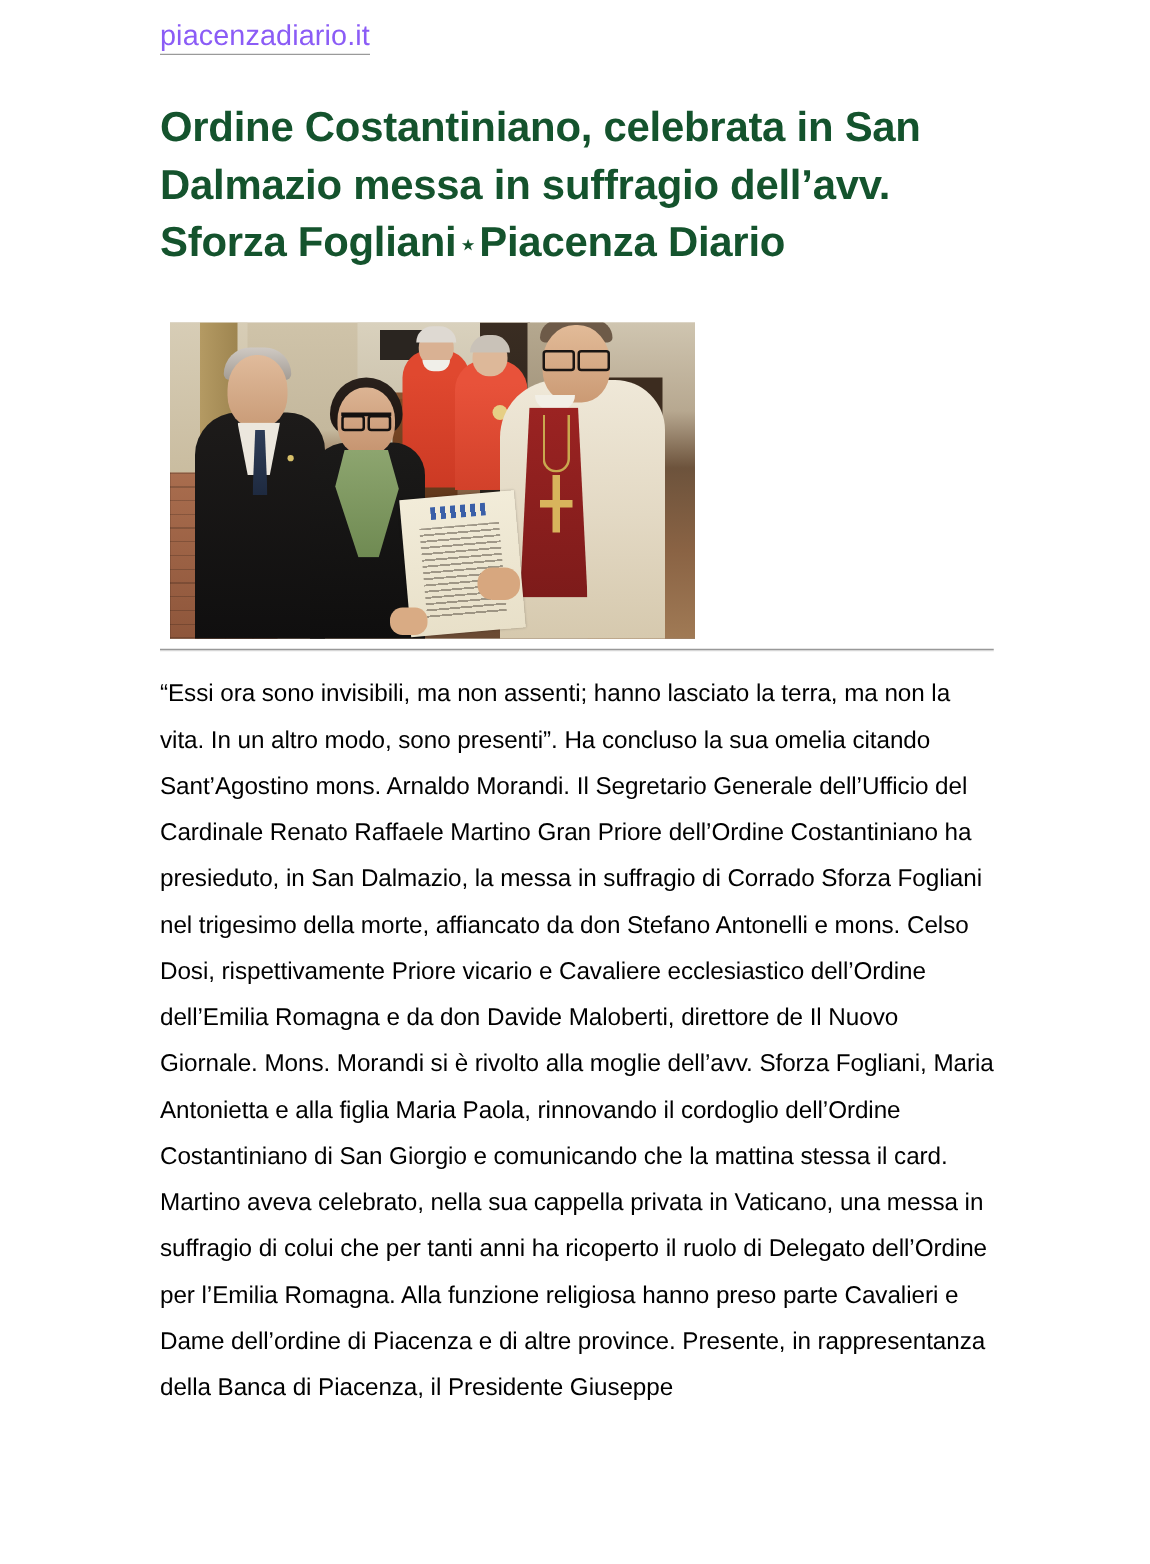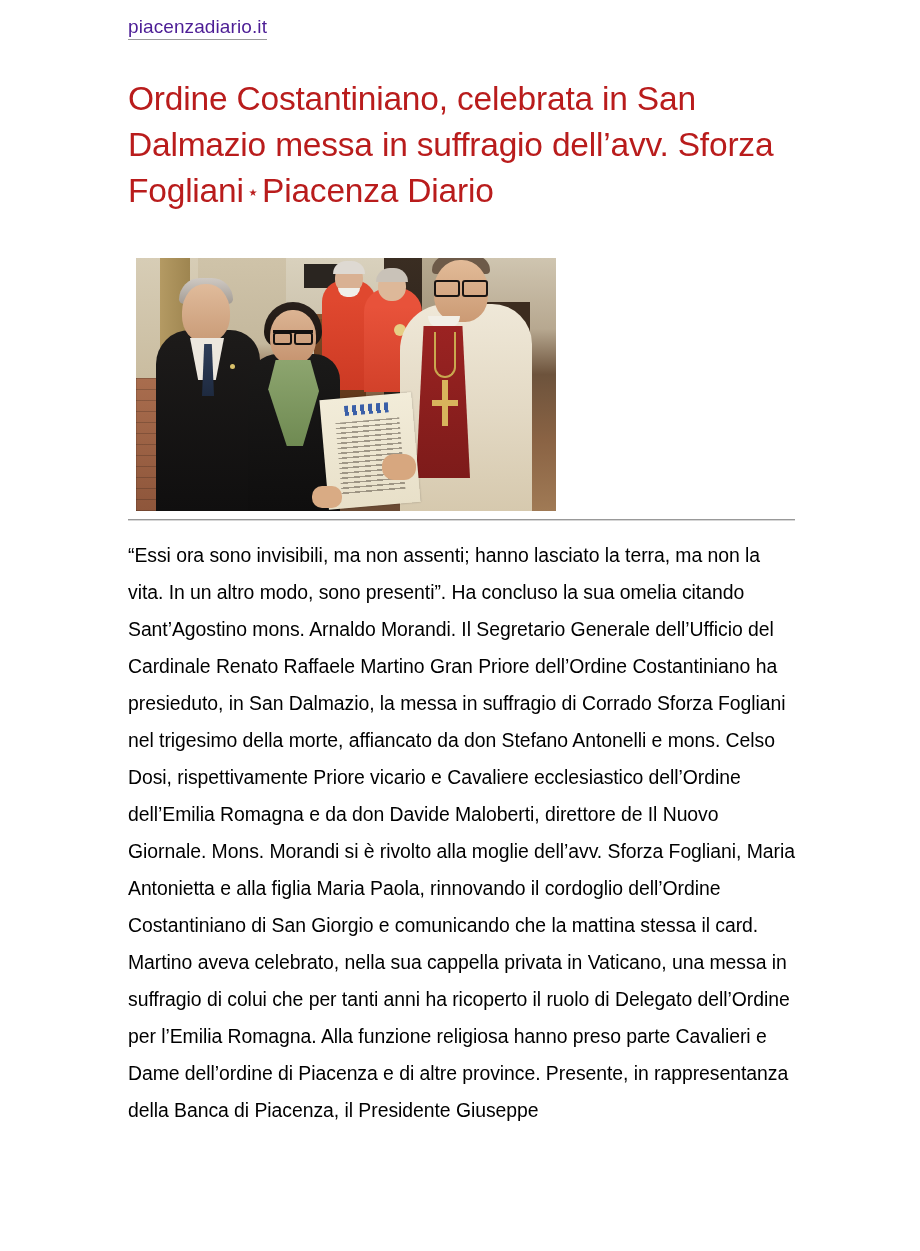--- a/index.html
+++ b/index.html
@@ -31,38 +31,38 @@
     width: 667px;
   }
 
   
   .source-link-wrap {
     padding-top: 17px;
     line-height: 1;
   }
   .source-link {
     display: inline-block;
-    font-size: 19px;
-    color: #4c1d95;
+    font-size: 23px;
+    color: #8b5cf6;
     text-decoration: none;
     border-bottom: 1.5px solid #9a9a9a;
     padding-bottom: 3px;
     letter-spacing: 0.1px;
     cursor: pointer;
   }
 
   
   .headline {
     margin: 0;
     padding-top: 36px;
     font-size: 33.5px;
-    font-weight: normal;
+    font-weight: bold;
     line-height: 46px;
     letter-spacing: -0.2px;
-    color: #b91c1c;
+    color: #14532d;
     width: 650px;
   }
   .headline .sep-star {
     font-size: 20px;
     vertical-align: 3px;
     padding: 0 3px;
   }
 
   
   .figure {

